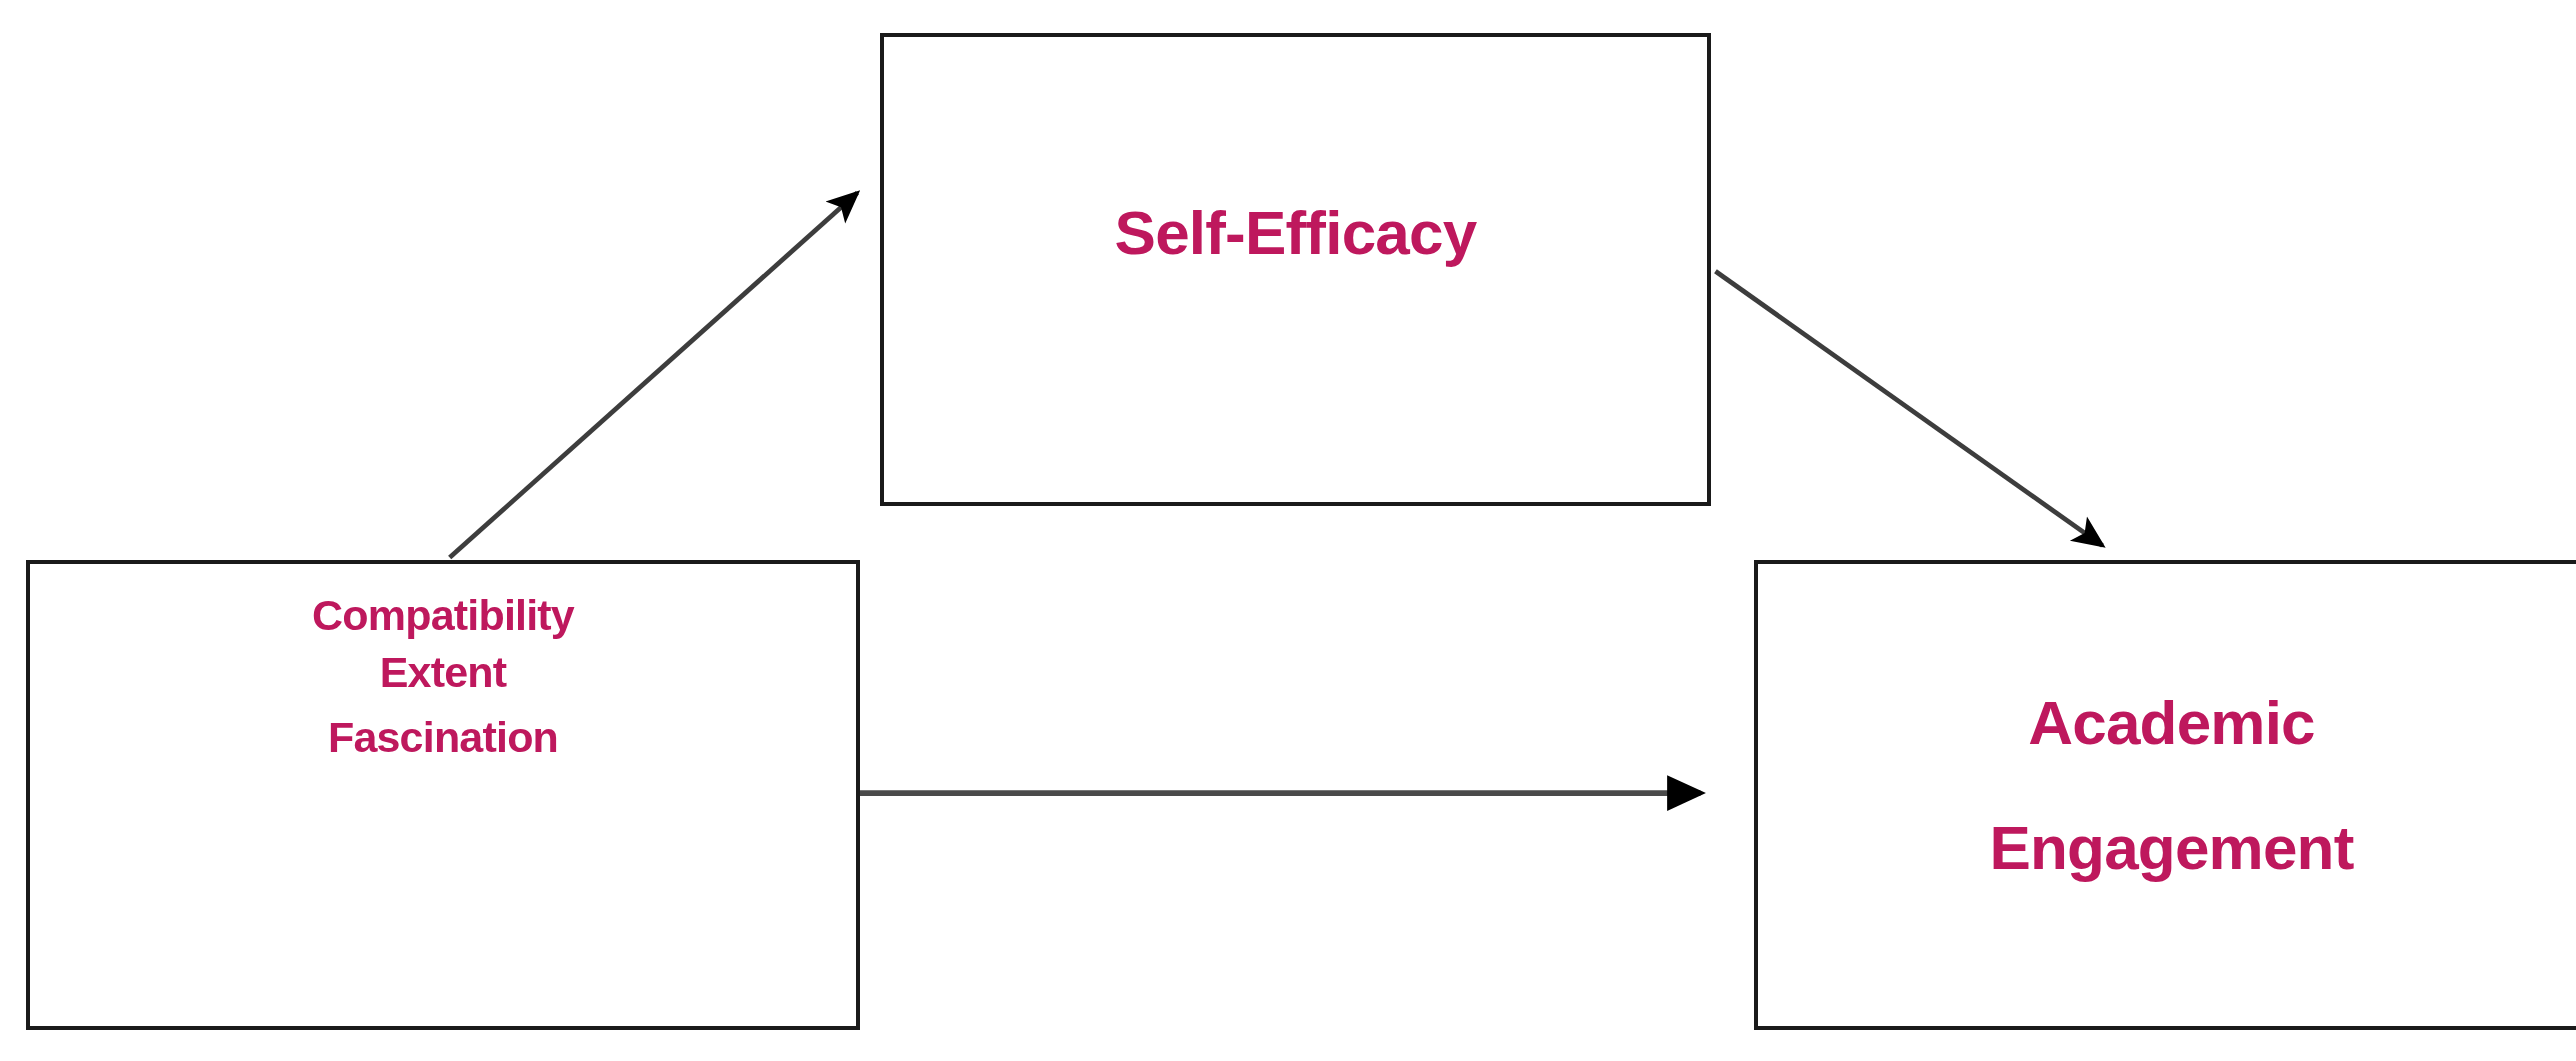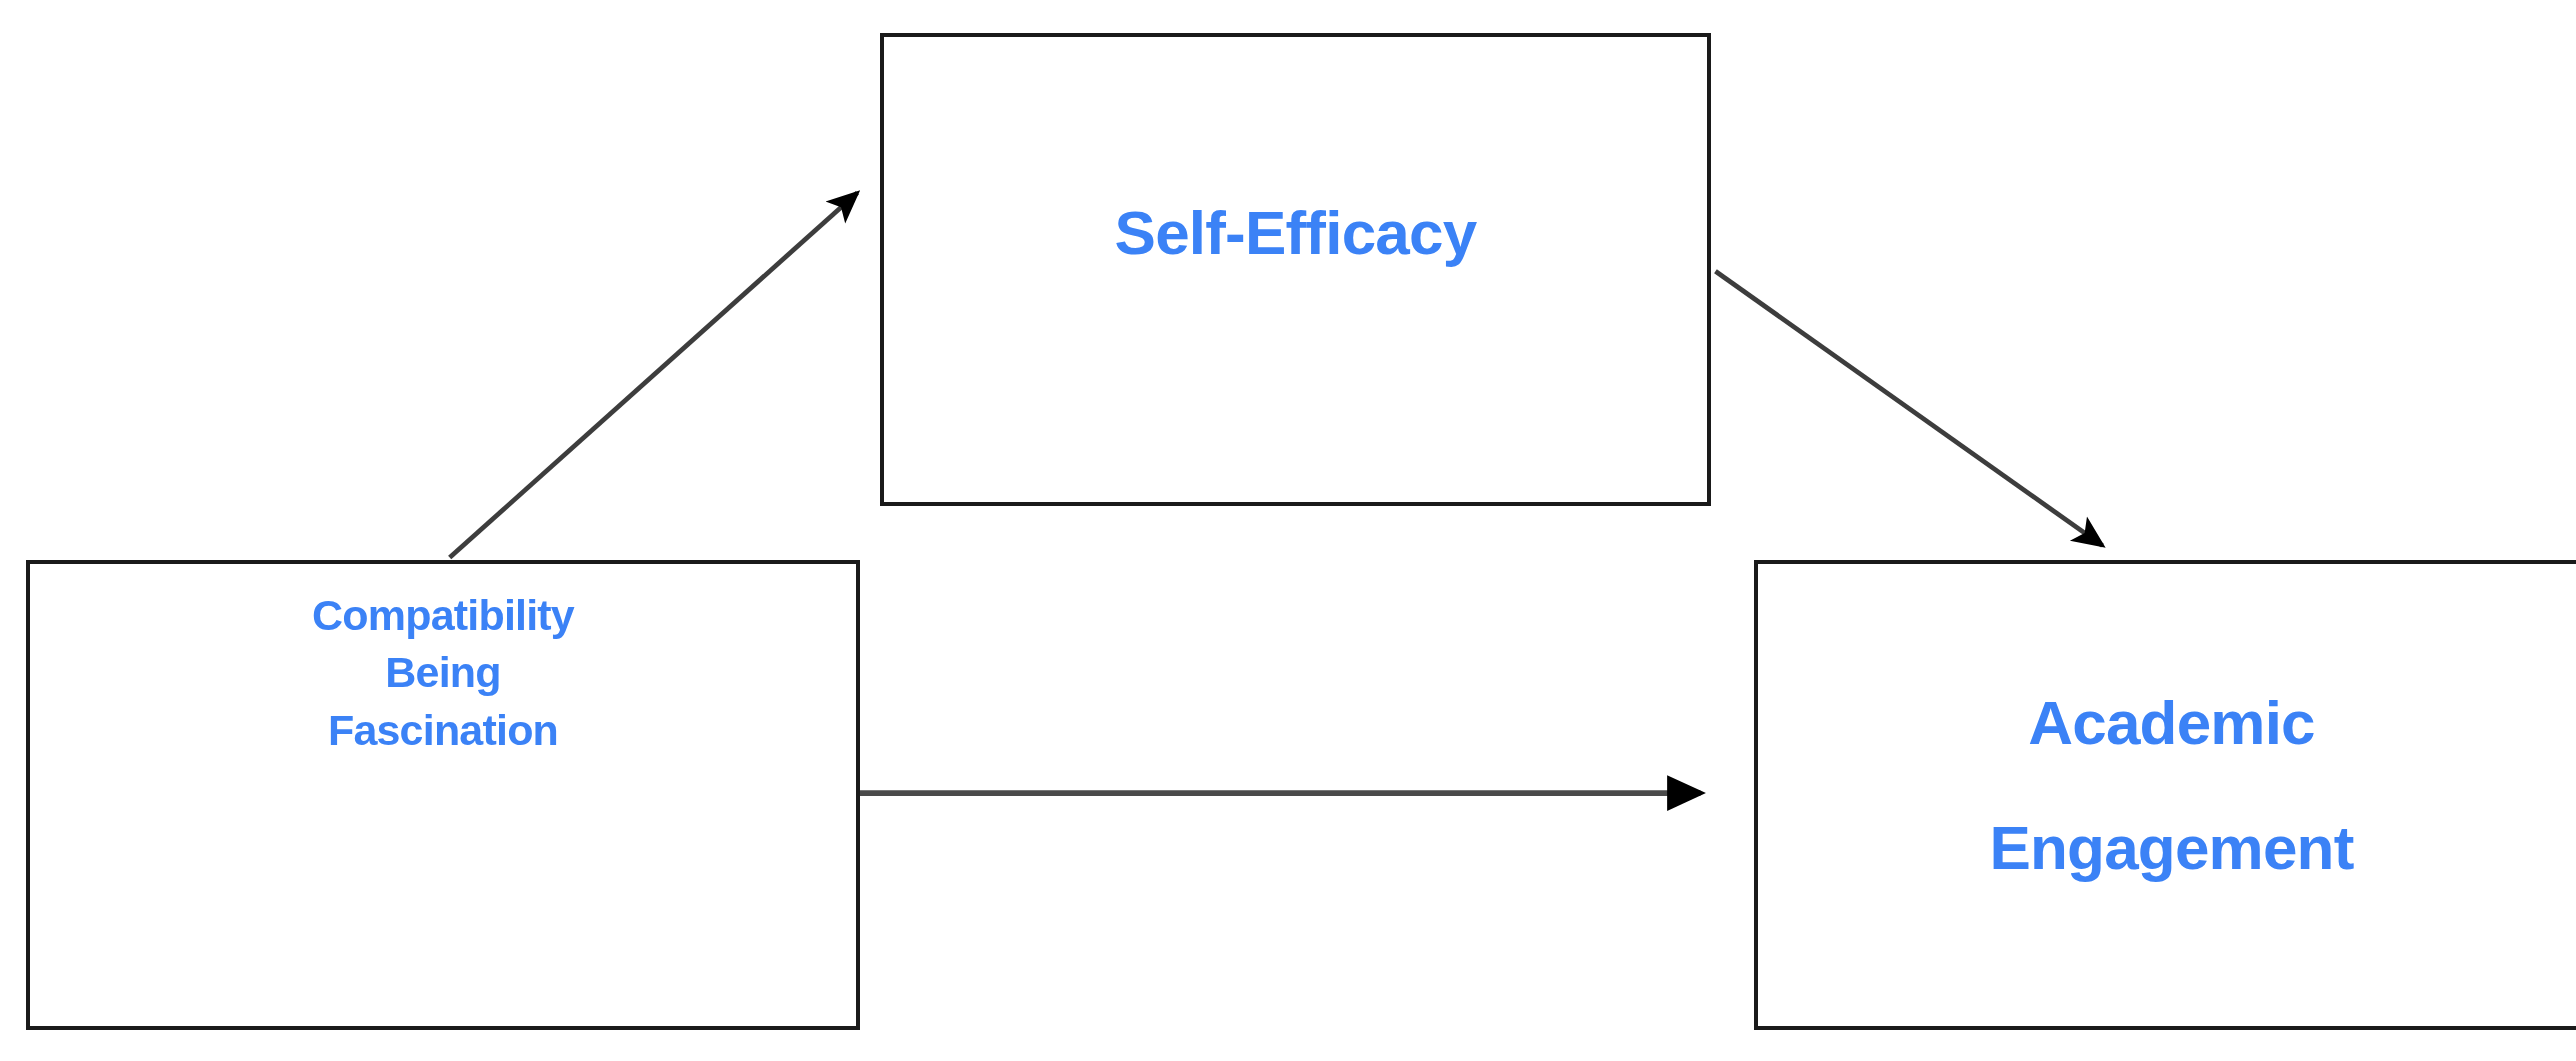--- a/index.html
+++ b/index.html
@@ -22,41 +22,41 @@
     box-sizing: border-box;
     background: #ffffff;
     border: 4px solid #1a1a1a;
     display: flex;
     flex-direction: column;
     align-items: center;
     justify-content: center;
   }
   .node-label {
     font-weight: bold;
-    color: #3b82f6;
+    color: #be185d;
     text-align: right;
     white-space: nowrap;
     letter-spacing: -0.8px;
     line-height: 1.0;
   }
 
   
   #box-predictors {
     left: 26px;
     top: 560px;
     width: 834px;
     height: 470px;
     justify-content: flex-start;
     padding-top: 30px;
   }
   #box-predictors .node-label {
     font-size: 43px;
     margin-bottom: 14.3px;
   }
-  #box-predictors .node-label:last-child { margin-bottom: 0; }
+  #box-predictors .node-label:last-child { margin-bottom: 0; margin-top: 7px; }
 
   
   #box-self-efficacy {
     left: 880px;
     top: 33px;
     width: 831px;
     height: 473px;
     justify-content: flex-start;
     padding-top: 165px;
   }
@@ -108,21 +108,21 @@
 
     <line x1="567" y1="703" x2="1081" y2="243" stroke="#3d3d3d" stroke-width="6" marker-end="url(#arrowhead-a)"></line>
 
     <line x1="2163" y1="342" x2="2651" y2="688" stroke="#3d3d3d" stroke-width="6" marker-end="url(#arrowhead-b)"></line>
 
     <line x1="1066" y1="1000" x2="2144" y2="1000" stroke="#4a4a4a" stroke-width="7" marker-end="url(#arrowhead-c)"></line>
   </svg>
 
   <div class="node-box" id="box-predictors">
     <div class="node-label">Compatibility</div>
-    <div class="node-label">Being</div>
+    <div class="node-label">Extent</div>
     <div class="node-label">Fascination</div>
   </div>
 
   <div class="node-box" id="box-self-efficacy">
     <div class="node-label">Self-Efficacy</div>
   </div>
 
   <div class="node-box" id="box-academic-engagement">
     <div class="node-label">Academic</div>
     <div class="node-label">Engagement</div>

